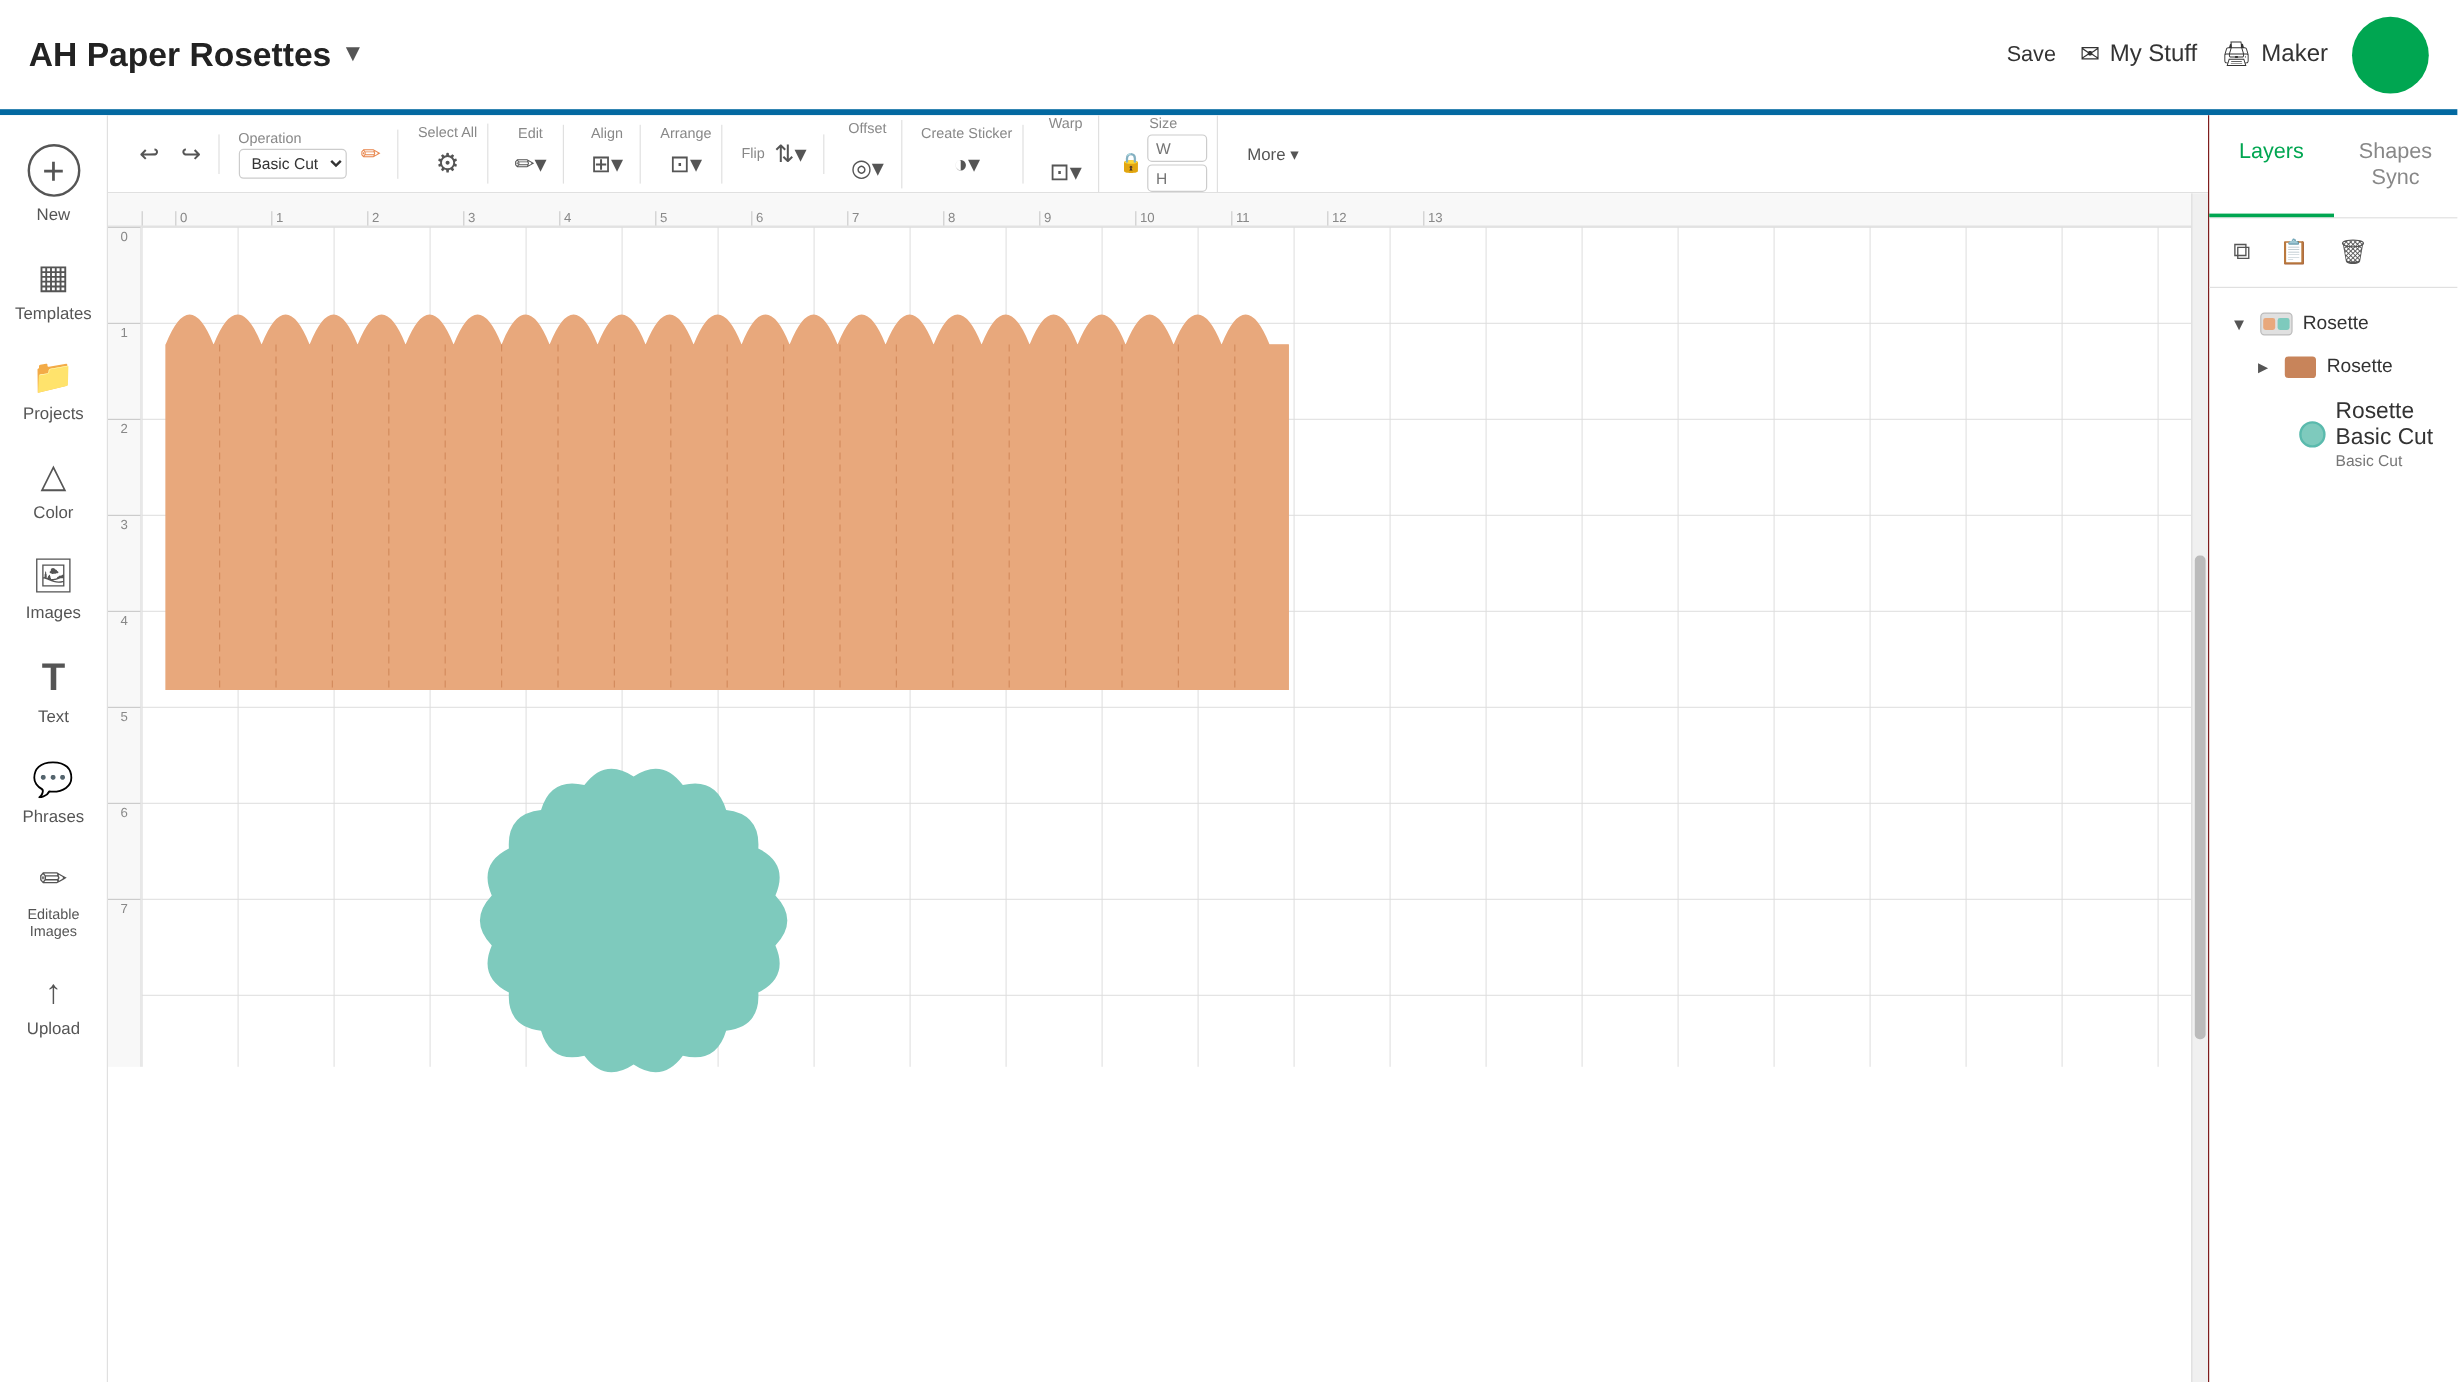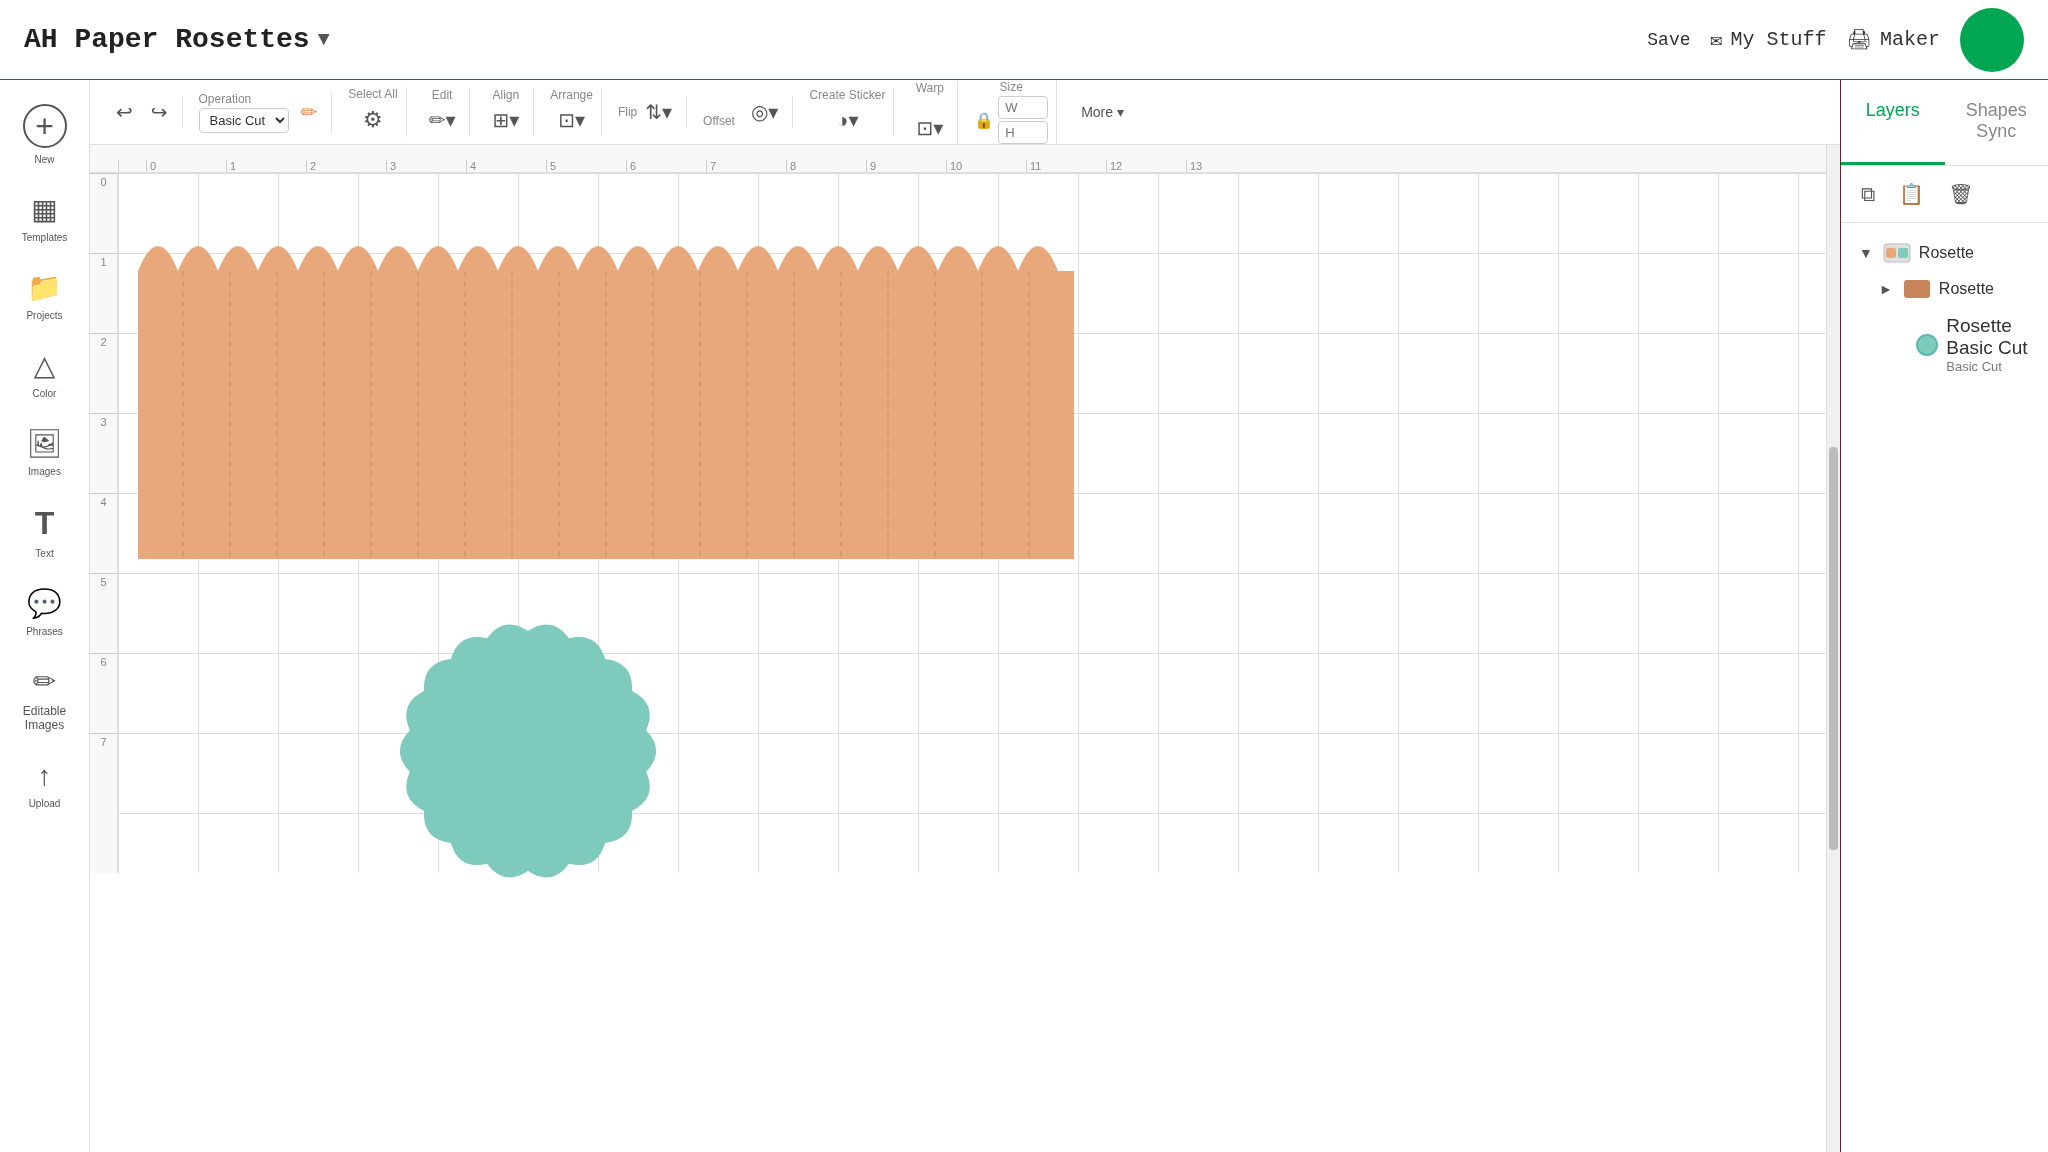--- a/index.html
+++ b/index.html
@@ -3,24 +3,23 @@
   <meta charset="utf-8">
   <style>
     * { box-sizing: border-box; margin: 0; padding: 0; }
     body { font-family: -apple-system, BlinkMacSystemFont, 'Segoe UI', sans-serif; background: #fff; width: 2048px; height: 1152px; overflow: hidden; }
 
     
     #header {
       display: flex;
       align-items: center;
       justify-content: space-between;
-      height: 80px;
+      height: 96px;
       padding: 0 24px;
-      border-bottom: 1px solid #0369a1;
-      font-family: Liberation Mono, monospace;
+      border-bottom: 5px solid #0369a1;
     }
     #header-left { display: flex; align-items: center; gap: 8px; }
     #project-title { font-size: 28px; font-weight: 600; color: #222; }
     #chevron-icon { font-size: 20px; color: #555; cursor: pointer; }
     #header-right { display: flex; align-items: center; gap: 20px; }
     #save-btn { font-size: 22px; color: #333; background: none; border: none; cursor: pointer; }
     #mystuff-btn, #maker-btn {
       display: flex; align-items: center; gap: 8px;
       font-size: 20px; color: #333; background: none; border: none; cursor: pointer;
     }
@@ -46,21 +45,21 @@
     .sidebar-item {
       display: flex; flex-direction: column; align-items: center;
       padding: 14px 8px;
       width: 100%;
       cursor: pointer;
       color: #555;
       font-size: 14px;
       gap: 6px;
     }
     .sidebar-icon { font-size: 28px; }
-    .sidebar-label { font-size: 10px; text-align: center; }
+    .sidebar-label { font-size: 14px; text-align: center; }
 
     
     #toolbar {
       height: 65px;
       border-bottom: 1px solid #e0e0e0;
       display: flex;
       align-items: center;
       padding: 0 12px;
       gap: 8px;
       background: #fff;
@@ -351,21 +350,21 @@
       </div>
 
       <div class="toolbar-group">
         <div style="display:flex;flex-direction:row;align-items:center;gap:2px;">
           <span class="operation-label">Flip</span>
           <button class="toolbar-btn" style="font-size:20px;">⇅▾</button>
         </div>
       </div>
 
       <div class="toolbar-group">
-        <div style="display:flex;flex-direction:row;align-items:flex-end;gap:10px;">
+        <div style="display:flex;flex-direction:column;align-items:center;gap:10px;">
           <span class="operation-label">Offset</span>
           <button class="toolbar-btn" style="font-size:20px;">◎▾</button>
         </div>
       </div>
 
       <div class="toolbar-group">
         <div style="display:flex;flex-direction:column;align-items:center;gap:2px;">
           <span class="operation-label">Create Sticker</span>
           <button class="toolbar-btn" style="font-size:20px;">◑▾</button>
         </div>

